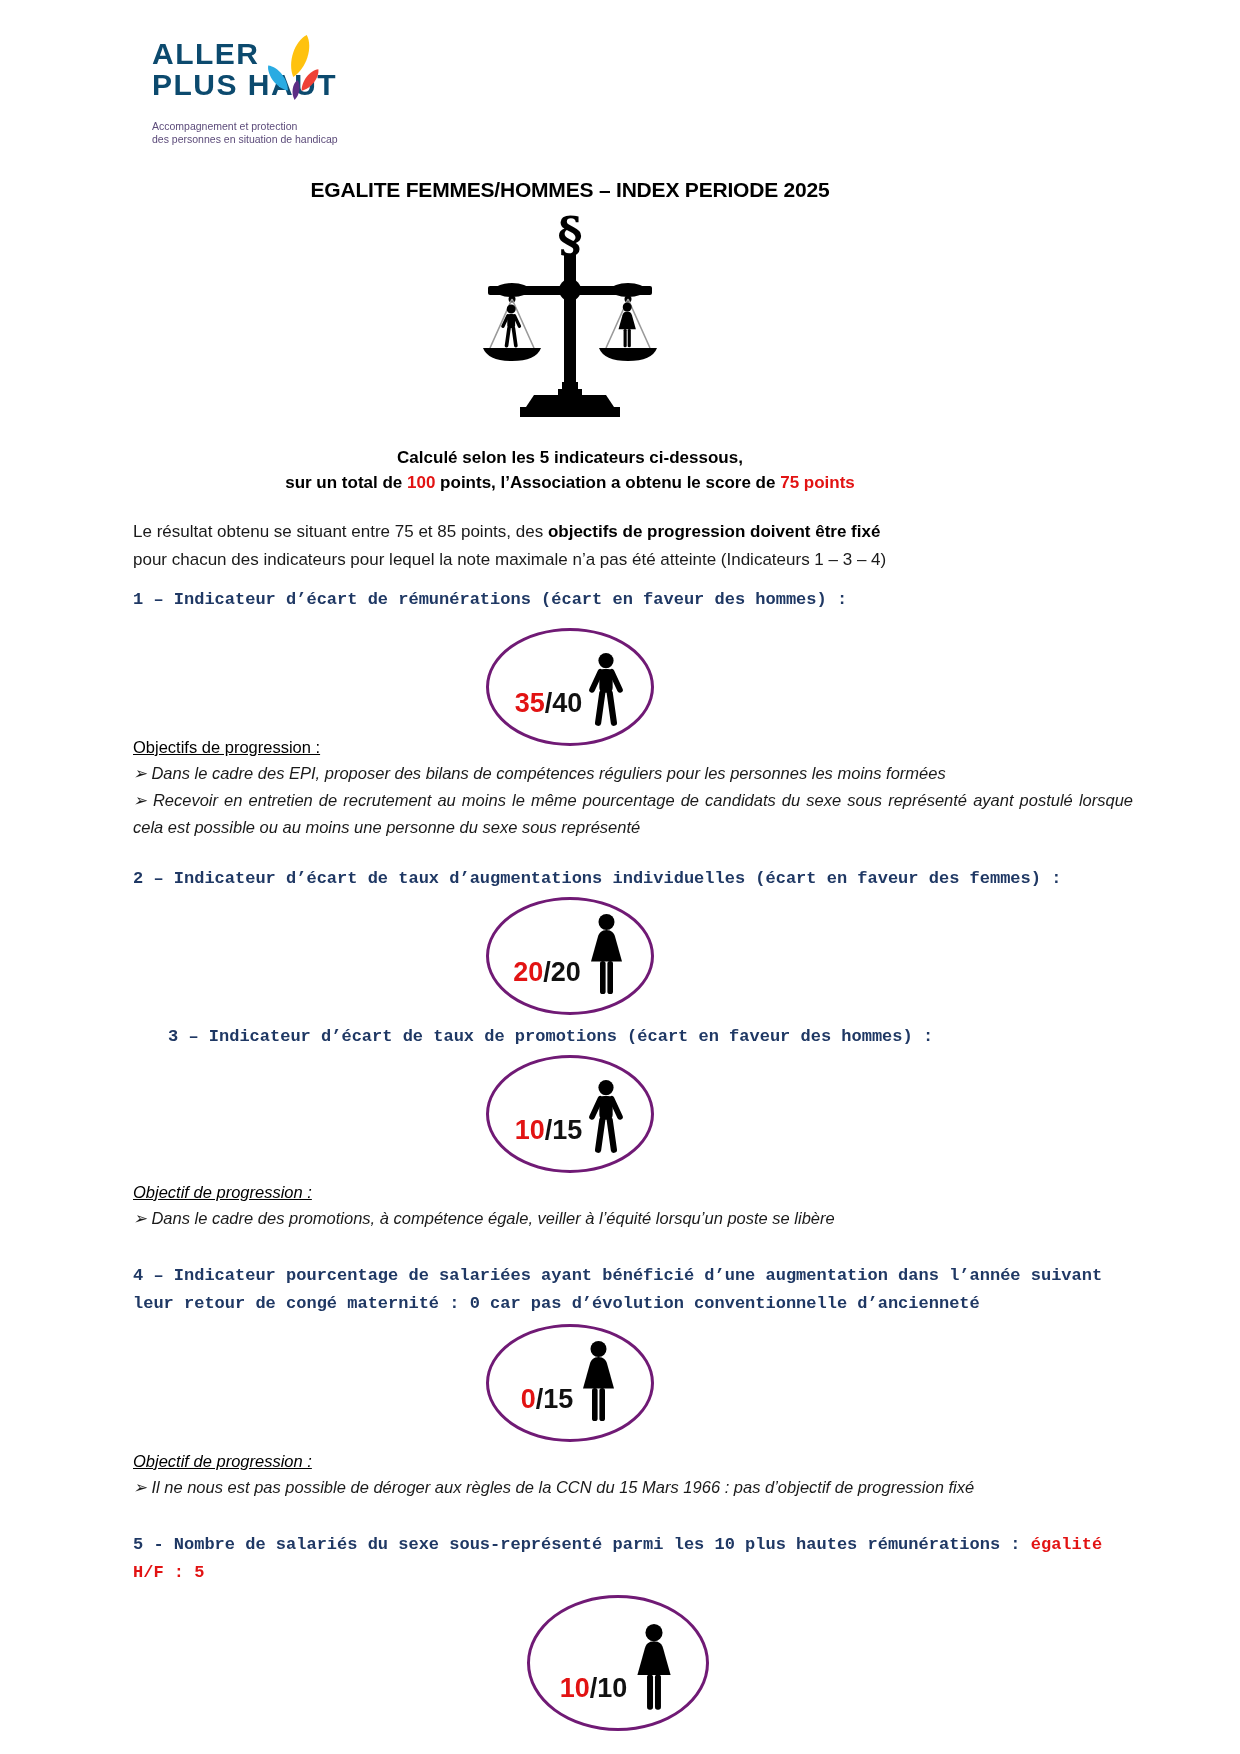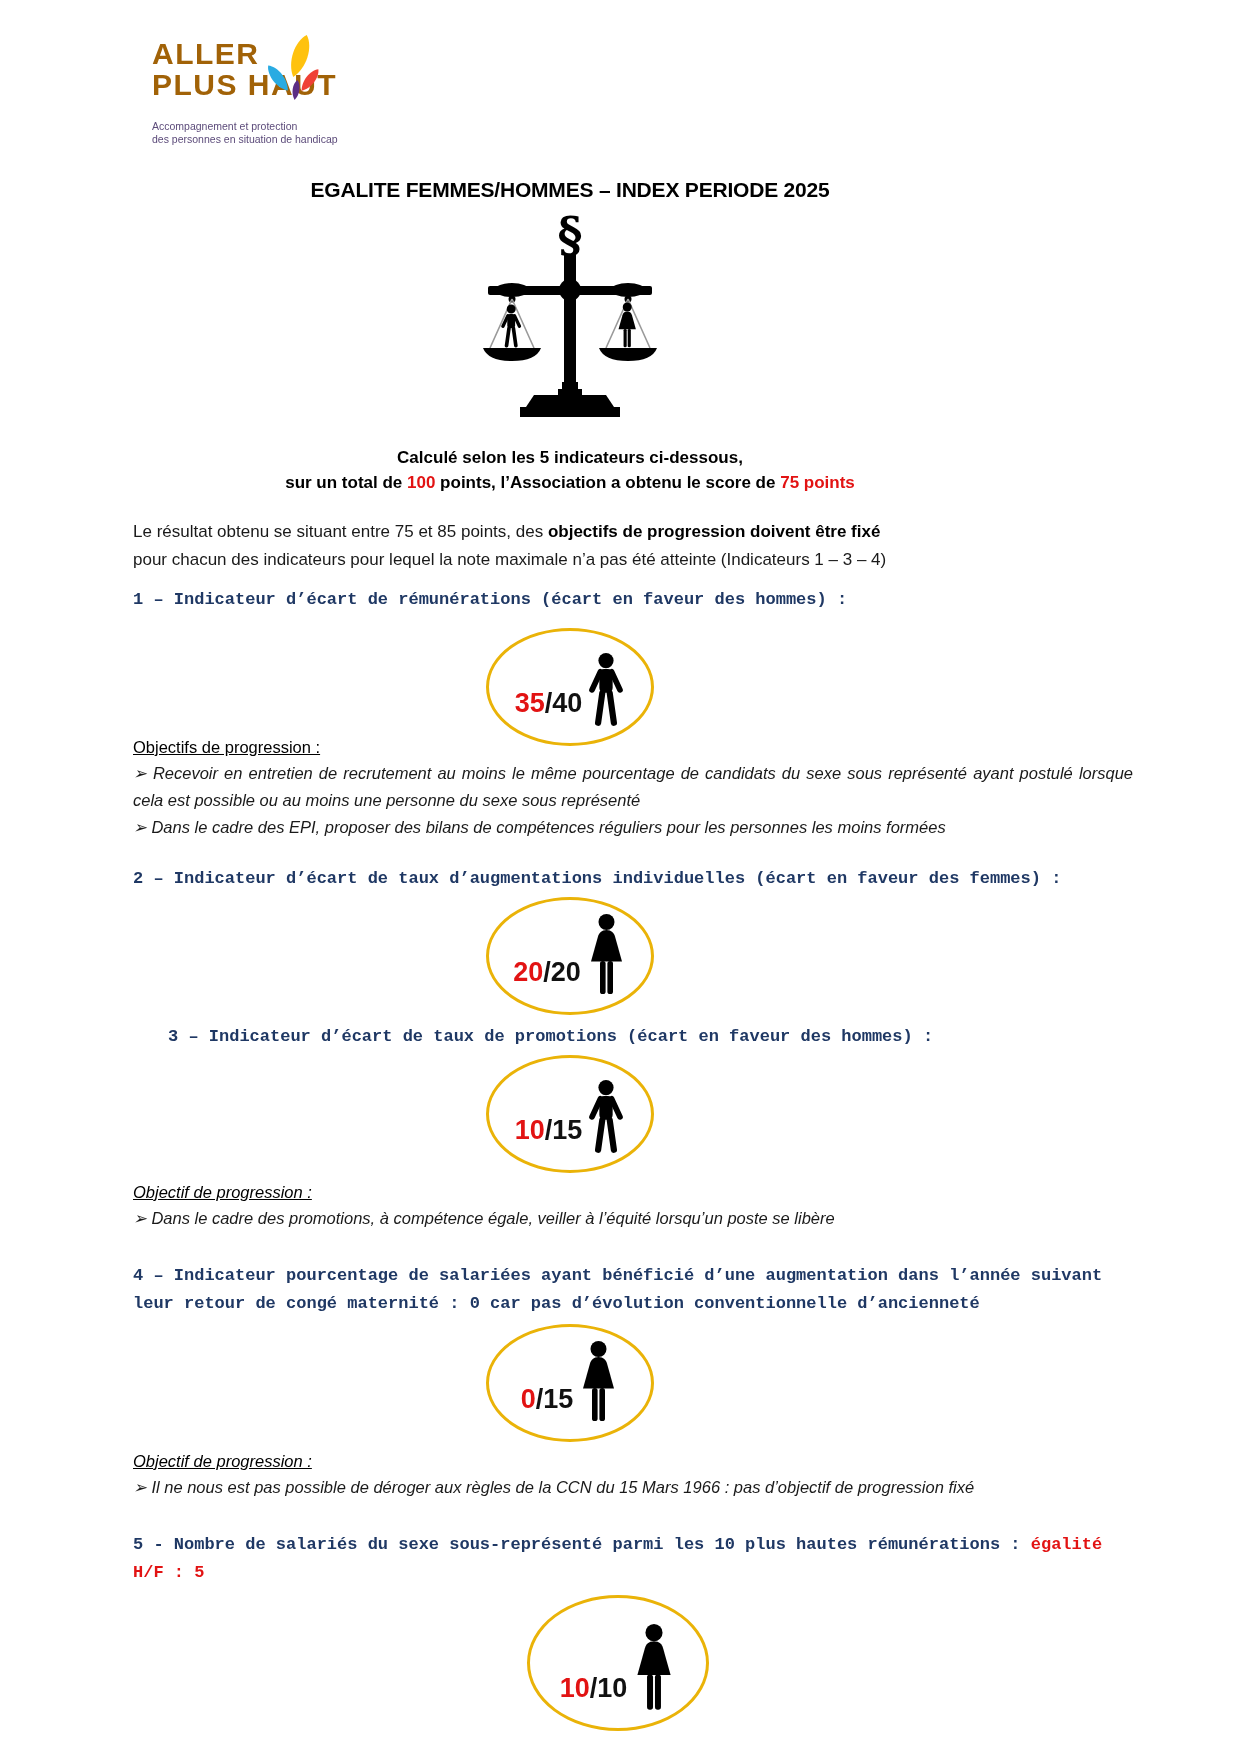--- a/index.html
+++ b/index.html
@@ -2,42 +2,42 @@
 <html lang="fr"><head>
 <meta charset="utf-8">
 <style>
   * { margin:0; padding:0; box-sizing:border-box; }
   body { background:#ffffff; font-family:"Liberation Sans", sans-serif; color:#111; }
   .page { position:relative; width:1240px; height:1754px; margin:0 auto; background:#fff; overflow:hidden; }
 
   
   .logo-block { position:relative; margin:38px 0 0 152px; width:300px; height:118px; }
   .logo-icon-svg { position:absolute; left:100px; top:-6px; }
-  .logo-word { font-weight:bold; font-size:30px; letter-spacing:1.5px; color:#a16207; line-height:31px; }
+  .logo-word { font-weight:bold; font-size:30px; letter-spacing:1.5px; color:#0c4a6e; line-height:31px; }
   .logo-word.first { margin-top:24px; }
   .logo-tagline { margin-top:20px; font-size:10.5px; color:#5c4b7a; line-height:13px; }
 
   
   .cwrap { width:900px; margin-left:120px; text-align:center; }
 
   .doc-title { margin-top:22px; font-size:21px; font-weight:bold; color:#000; letter-spacing:-0.2px; }
 
   .scale-wrap { margin-top:8px; }
 
   .intro-line { margin-top:10px; font-weight:bold; font-size:17px; line-height:23px; color:#000; }
   .intro-line + .intro-line { margin-top:2px; }
 
   .main { width:1000px; margin-left:133px; }
   .para { margin-top:24px; font-size:17px; line-height:28px; color:#1a1a1a; }
   .para b { color:#000; }
 
   .sec-heading { margin-top:20px; font-size:17px; font-weight:bold; color:#1f3864; line-height:28px;font-family:Liberation Mono, monospace; }
 
   .badge-row { width:900px; margin-left:-13px; display:flex; justify-content:center; }
-  .badge { width:168px; height:118px; border:3px solid #eab308; border-radius:50%;
+  .badge { width:168px; height:118px; border:3px solid #701a75; border-radius:50%;
            display:flex; align-items:flex-end; justify-content:center; gap:5px; background:#fff; }
   .badge .score { font-size:27px; font-weight:bold; line-height:1; margin-bottom:26px; white-space:nowrap; }
   .badge .person { margin-bottom:15px; }
   .badge.big { width:182px; height:136px;text-align:center; }
   .red { color:#e21313; }
 
   .obj-title { font-size:16.5px; text-decoration:underline; color:#000; line-height:26px; }
   .obj-title.ital { font-style:italic; }
   .bullet { font-size:16.5px; font-style:italic; line-height:27px; color:#1a1a1a; }
   .bullet.justify { text-align:justify; }
@@ -126,22 +126,22 @@
       <h2 class="sec-heading mt12">1 – Indicateur d’écart de rémunérations (écart en faveur des hommes) :</h2>
       <div class="badge-row mt14">
         <div class="badge">
           <div class="score"><span class="red">35</span><span>/40</span></div>
           <svg class="person" width="38" height="76" viewBox="0 0 40 80">
               <use href="#man-fig"></use>
             </svg>
         </div>
       </div>
       <div class="obj-title mt-neg">Objectifs de progression :</div>
+      <p class="bullet justify">➢ Dans le cadre des EPI, proposer des bilans de compétences réguliers pour les personnes les moins formées</p>
       <p class="bullet justify">➢ Recevoir en entretien de recrutement au moins le même pourcentage de candidats du sexe sous représenté ayant postulé lorsque cela est possible ou au moins une personne du sexe sous représenté</p>
-      <p class="bullet justify">➢ Dans le cadre des EPI, proposer des bilans de compétences réguliers pour les personnes les moins formées</p>
     </section>
 
     <section>
       <h2 class="sec-heading mt24">2 – Indicateur d’écart de taux d’augmentations individuelles (écart en faveur des femmes) :</h2>
       <div class="badge-row mt4">
         <div class="badge">
           <div class="score"><span class="red">20</span><span>/20</span></div>
           <svg class="person" width="41" height="84" viewBox="0 0 40 84">
               <use href="#woman-fig"></use>
             </svg>

